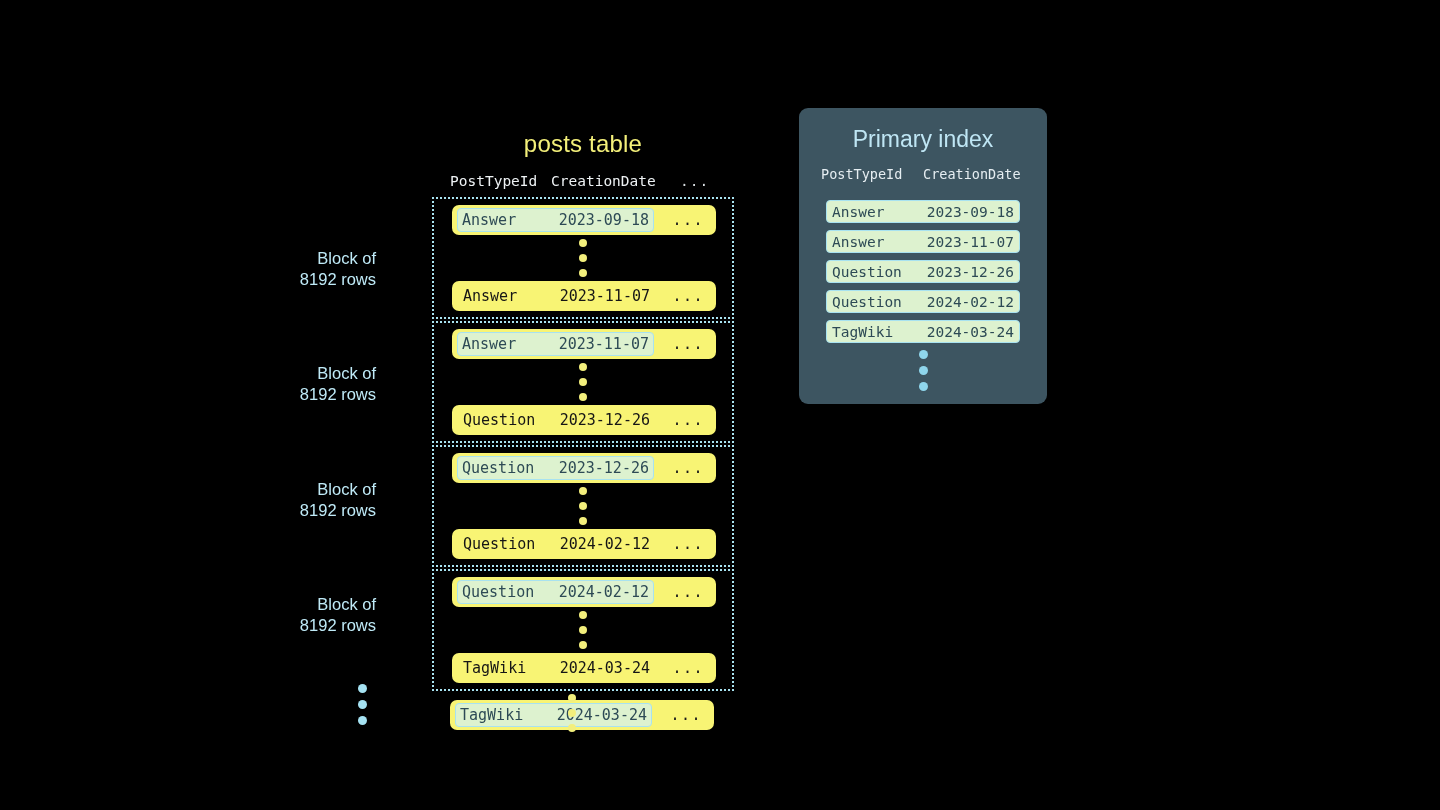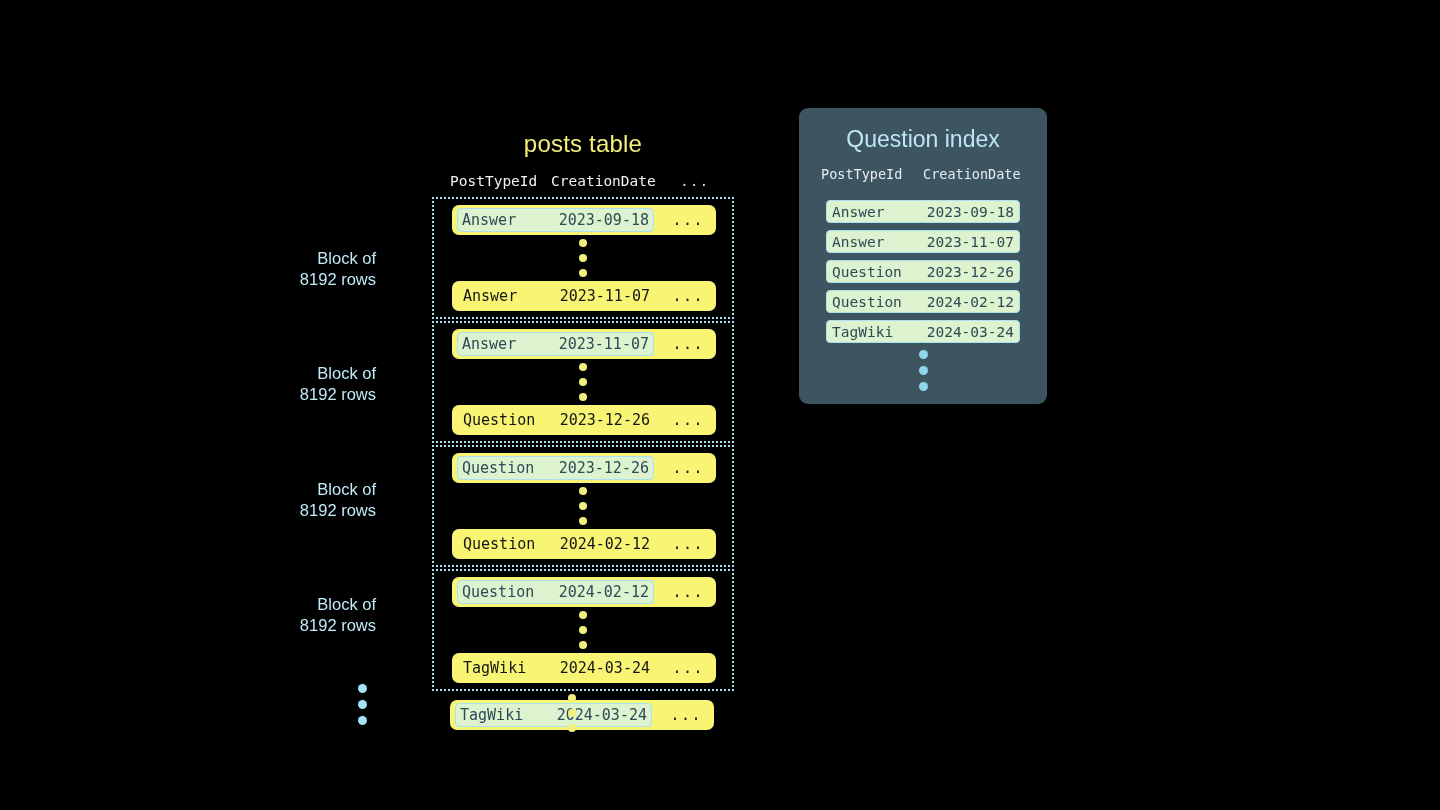--- a/index.html
+++ b/index.html
@@ -262,21 +262,21 @@
     <div>8192 rows</div>
   </div>
 
   <div class="left-dots">
     <i></i>
       <i></i>
       <i></i>
   </div>
 
   <div class="index-panel">
-    <div class="index-title">Question index</div>
+    <div class="index-title">Primary index</div>
 
     <div class="index-headers">
       <span class="h1">PostTypeId</span>
       <span class="h2">CreationDate</span>
     </div>
 
     <div class="index-rows">
       <div class="idx-row">
         <span class="idx-a">Answer</span>
         <span class="idx-b">2023-09-18</span>

